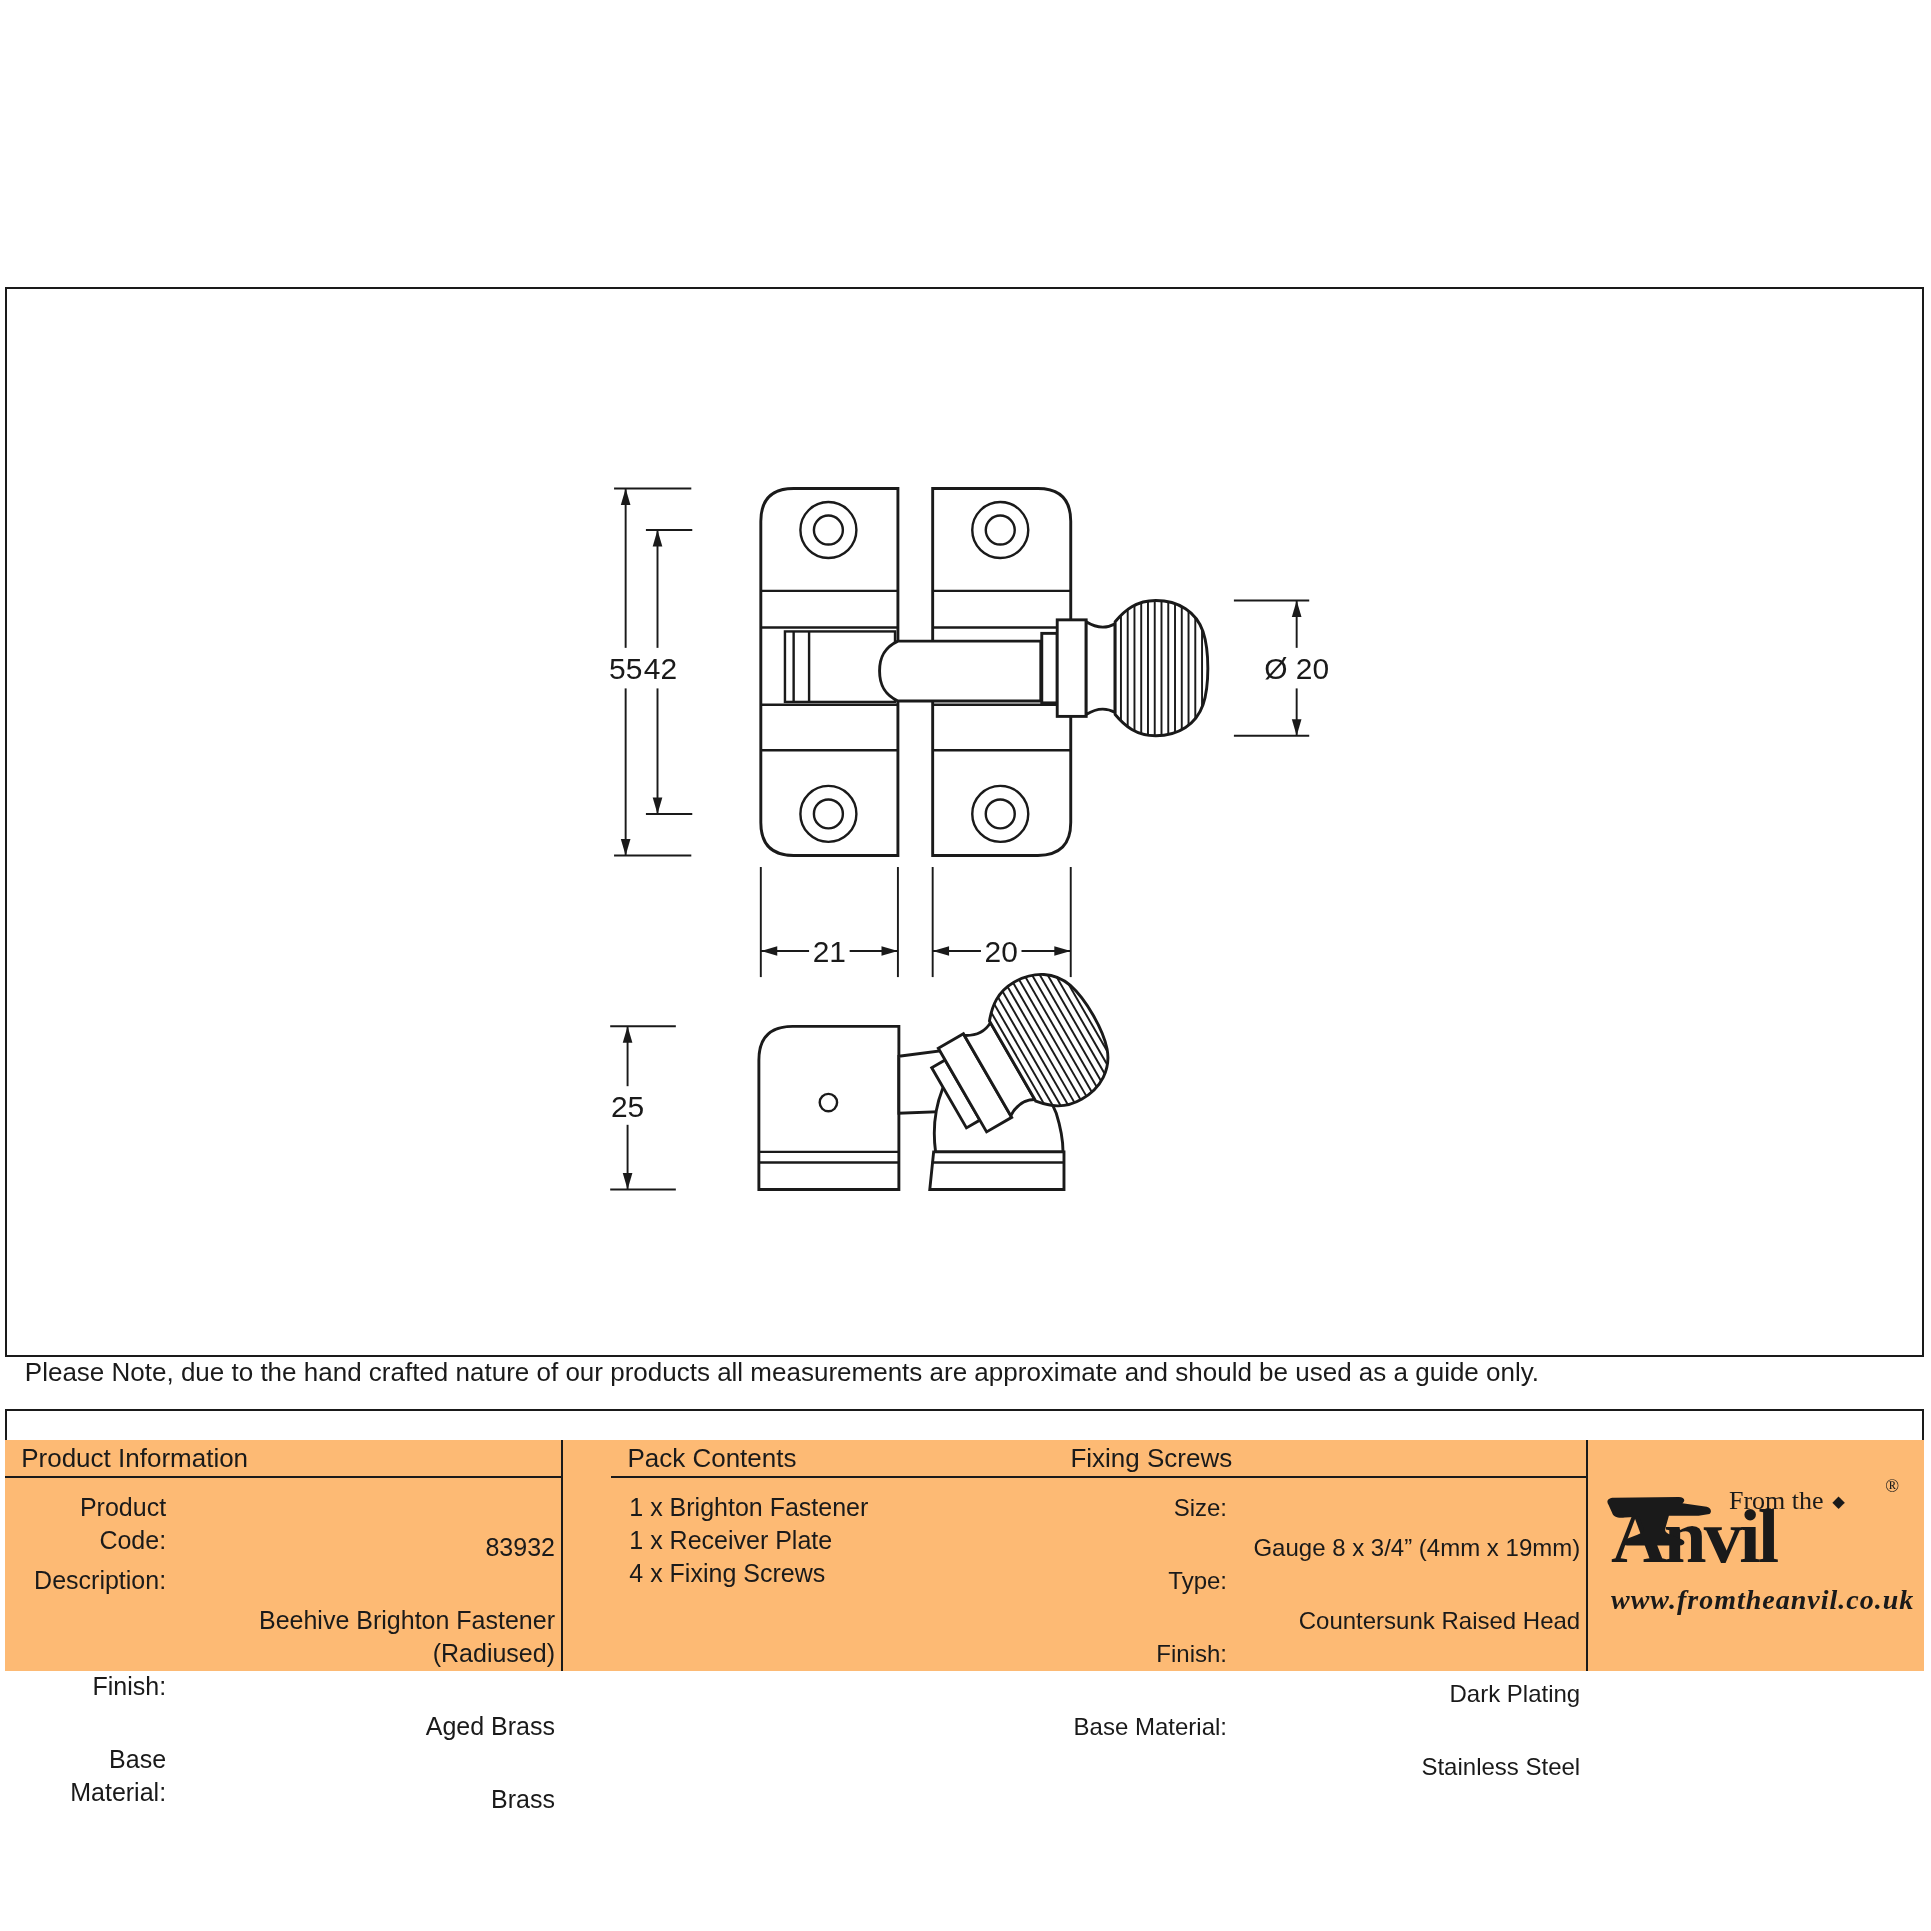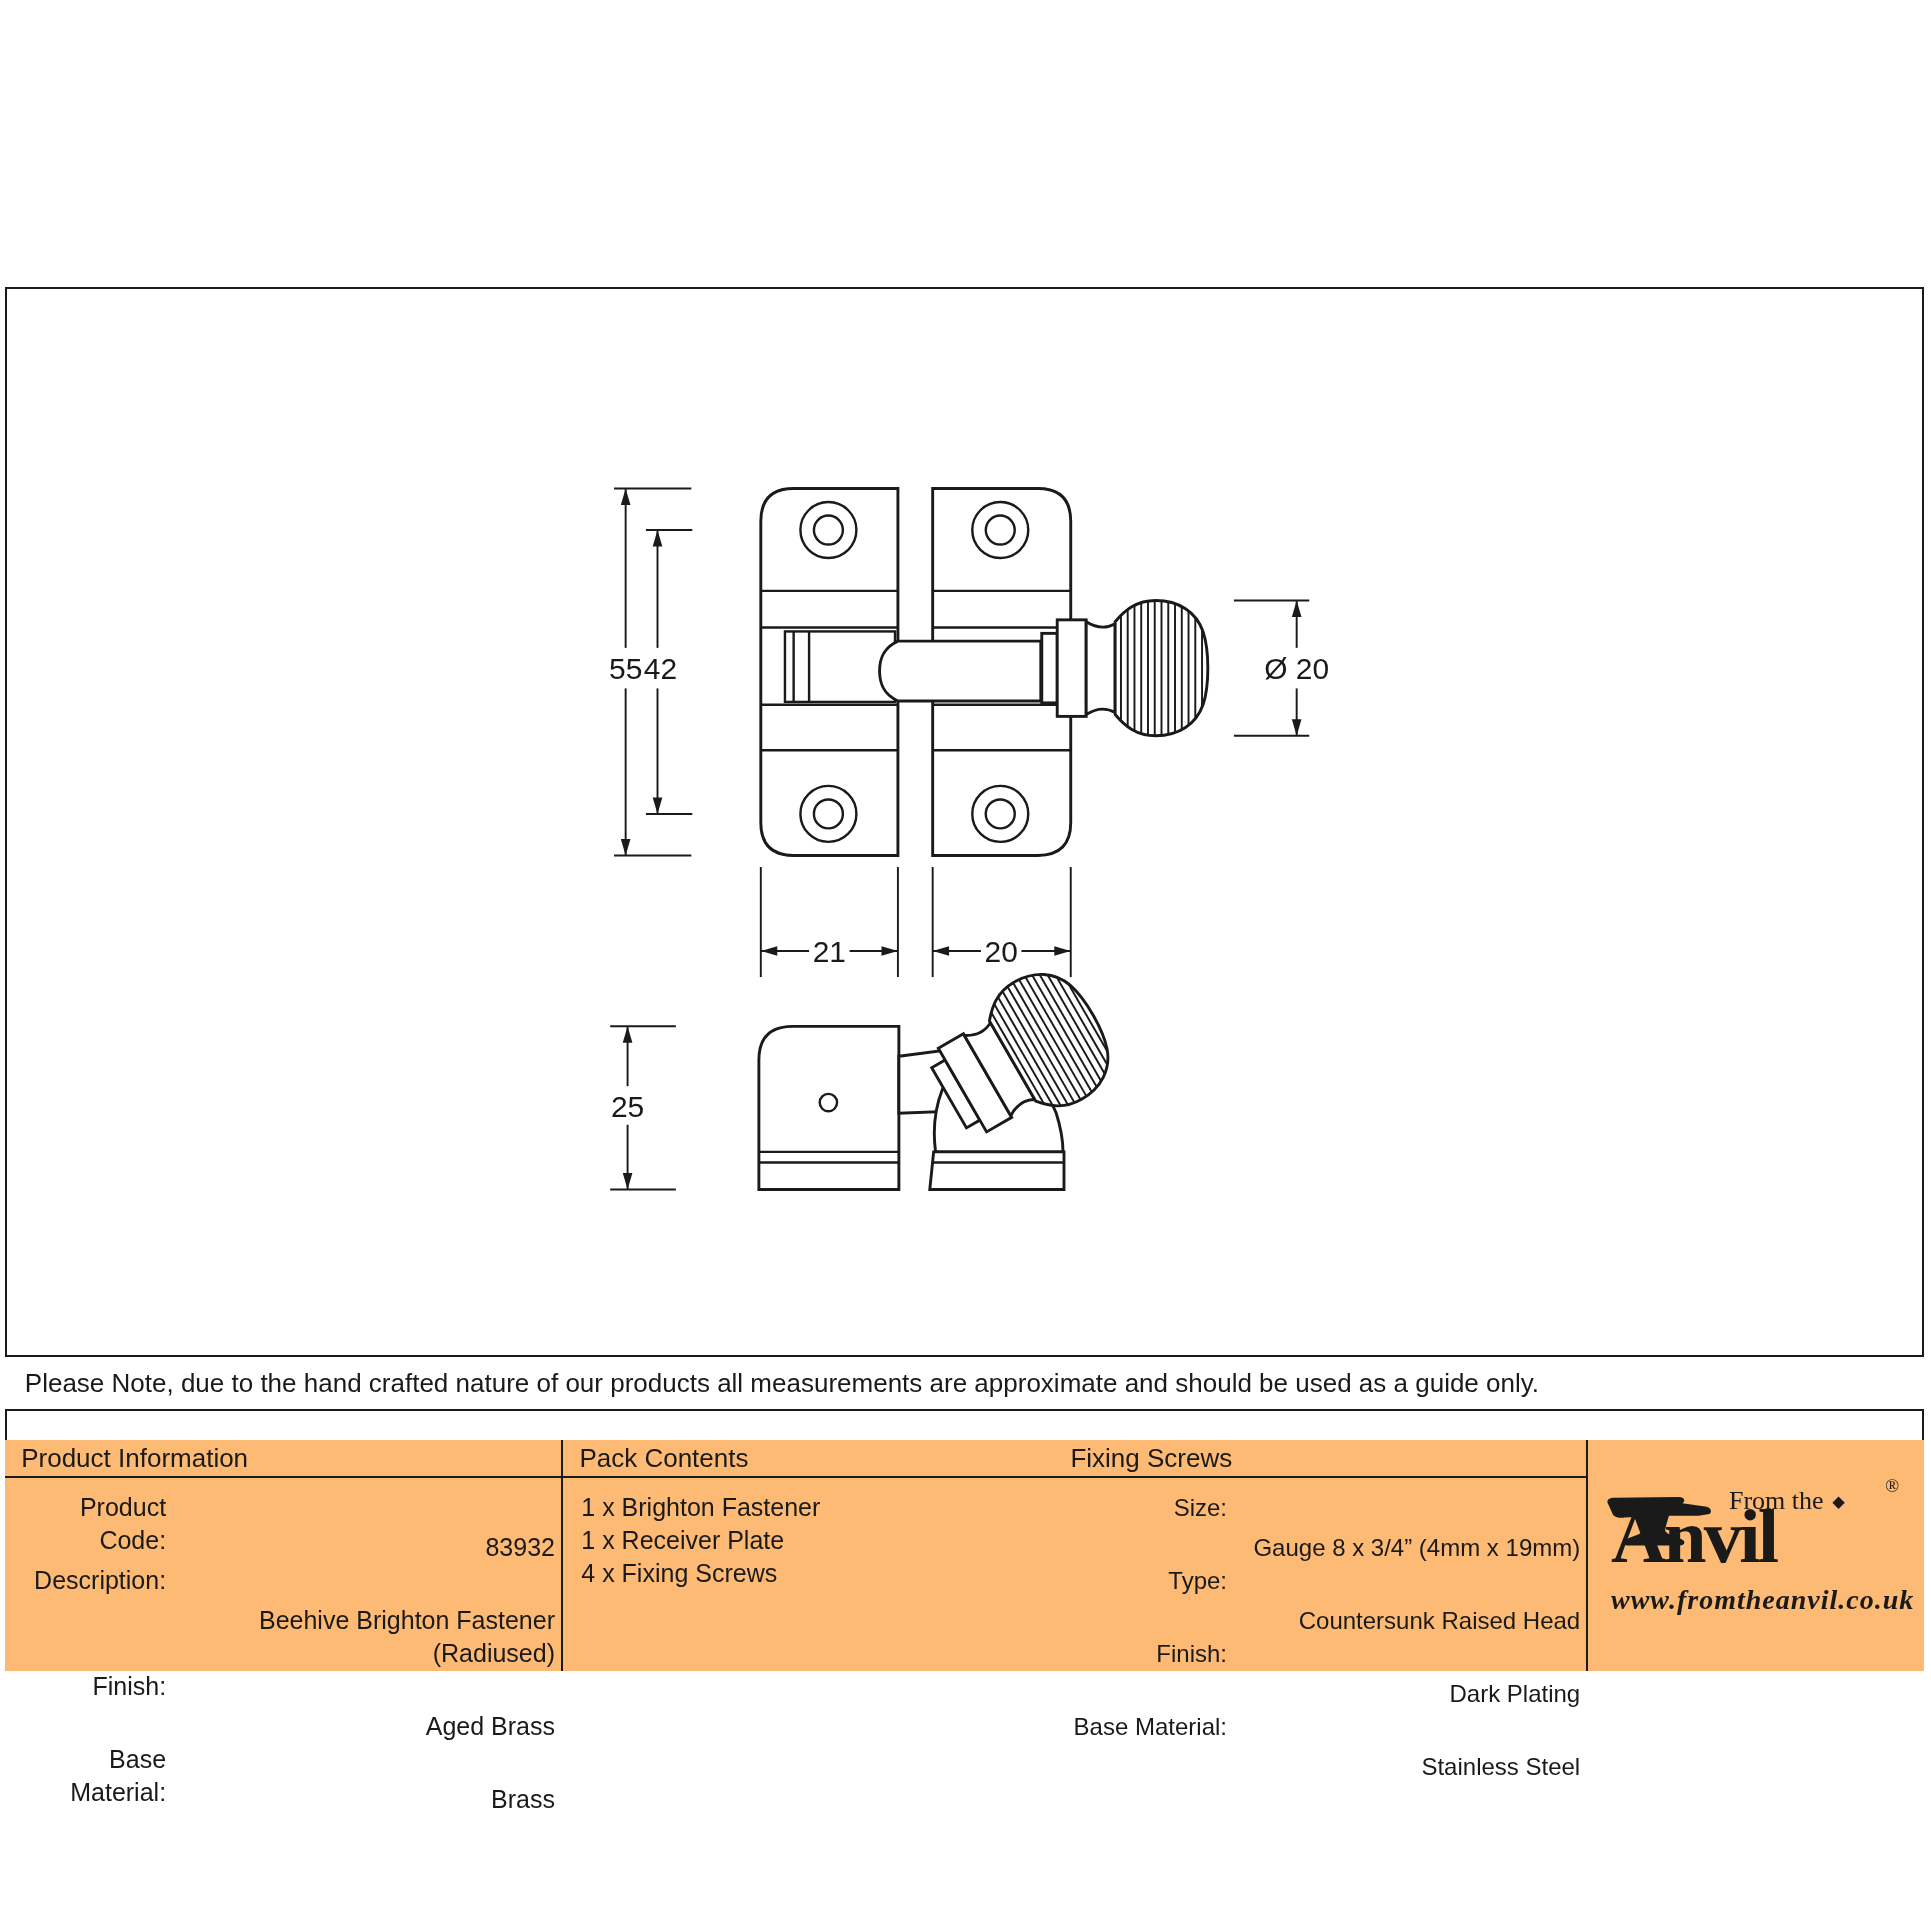--- a/index.html
+++ b/index.html
@@ -17,25 +17,25 @@
   svg.drawing .thin    { fill:none; stroke:#1a1a1a; stroke-width:2.5; }
   svg.drawing .dim     { fill:none; stroke:#1a1a1a; stroke-width:2; }
   svg.drawing .arrow   { fill:#1a1a1a; stroke:none; }
   svg.drawing .dimtext { fill:#1a1a1a; font-family:"Liberation Sans",sans-serif; font-size:31px; text-anchor:middle; }
   svg.drawing .mask    { fill:#ffffff; stroke:none; }
   svg.drawing .reed    { stroke:#1a1a1a; stroke-width:2; }
 
   .note-row {
     position:absolute; left:4.8px; top:1355px; width:1919px; height:56px;
     border-top:2.9px solid #1a1a1a; border-bottom:2.9px solid #1a1a1a; box-sizing:border-box;
-    display:flex; align-items:center; padding-left:20px; font-size:26px; background:#fff;
+    display:flex; align-items:flex-start; padding-left:20px; font-size:26px; background:#fff;
   }
   .col { position:absolute; top:1440px; height:231px; box-sizing:border-box; background:#fdba74; }
   .col-1 { left:4.8px;    width:558px; border-right:2.9px solid #1a1a1a; }
-  .col-2 { left:563px;  width:587px; border-right:2.9px solid #1a1a1a; }
+  .col-2 { left:563px;  width:587px; border-right:2.9px solid #1a1a1a;padding-left:48px; }
   .col-3 { left:1054px; width:534px; border-right:2.9px solid #1a1a1a; }
   .col-4 { left:1588px; width:336px; }
   .col-header {
     height:38px; border-bottom:2.9px solid #1a1a1a; box-sizing:border-box;
     display:flex; align-items:center; padding-left:16.4px; font-size:26px;
   }
   .col-body { padding:12.6px 5.8px 0 18.3px; font-size:25px; line-height:33px; }
   .kv { display:grid; grid-template-columns:143px 1fr;text-align:right; }
   .kv .v { white-space:nowrap;margin-top:40px; }
   .col-3 .col-body { font-size:24px; padding-left:7px; }

